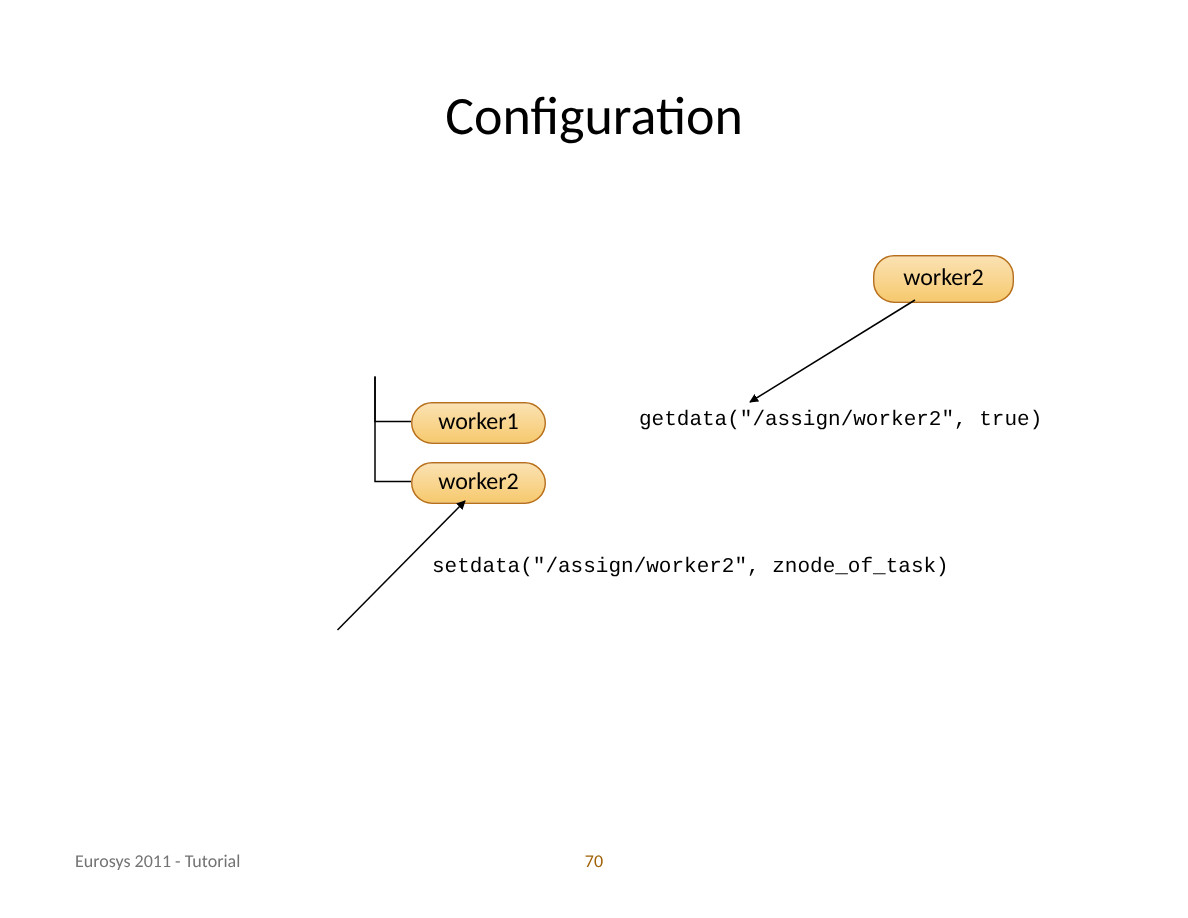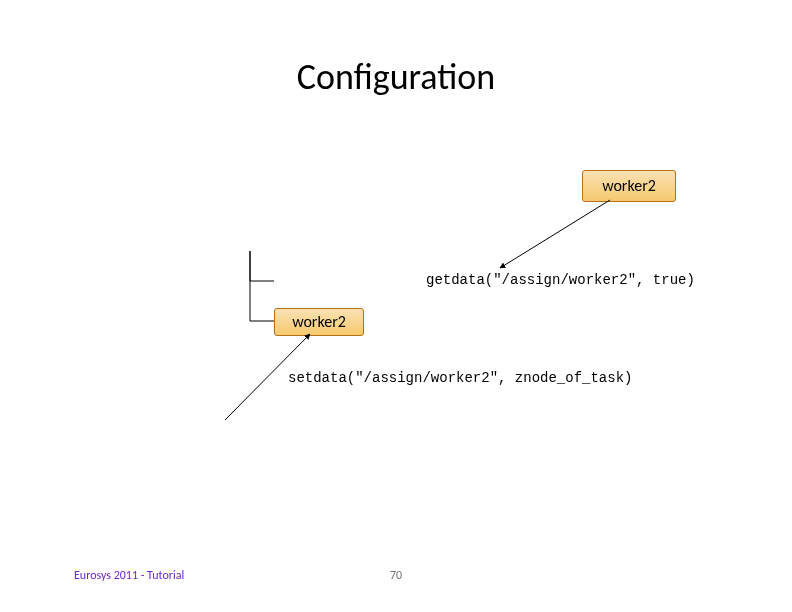--- a/index.html
+++ b/index.html
@@ -35,66 +35,67 @@
     font-size: 16px;
     line-height: 1.2;
     display: flex;
     align-items: center;
     justify-content: center;
     border-radius: 3px;
   }
   .orange {
     background: linear-gradient(#fbe2b3, #f6c96e);
     border-color: #b86f1a;
+    border-radius: 14px;
   }
   .blue {
     background: linear-gradient(#dbe7f5, #c2d8ef);
     border-color: #2e5c99;
   }
   .code {
     position: absolute;
     font-family: "Courier New", Courier, monospace;
     font-size: 14px;
     white-space: pre;
   }
   .footer-left {
     position: absolute;
     left: 50px;
     bottom: 30px;
     font-size: 12px;
-    color: #6d28d9;
-    margin-left: 24px;
+    color: #737373;
   }
   .footer-num {
     position: absolute;
     left: 0;
     width: 792px;
     bottom: 30px;
     text-align: center;
     font-size: 12px;
-    color: #737373;
+    color: #a16207;
   }
   svg.lines {
     position: absolute;
     left: 0; top: 0;
     width: 792px;
     height: 612px;
     pointer-events: none;
   }
 </style>
 </head>
 <body>
 
 <div class="slide">
 
   <div class="title">Configuration</div>
 
   <div class="box orange" style="left:582px; top:170px; width:92px; height:30px;">worker2</div>
 
 
+  <div class="box orange" style="left:274px; top:268px; width:88px; height:26px;">worker1</div>
 
   <div class="box orange" style="left:274px; top:308px; width:88px; height:26px;">worker2</div>
 
 
   <div class="code" style="left:426px; top:272px;">getdata("/assign/worker2", true)</div>
 
   <div class="code" style="left:288px; top:370px;">setdata("/assign/worker2", znode_of_task)</div>
 
   <svg class="lines">
     <defs>

